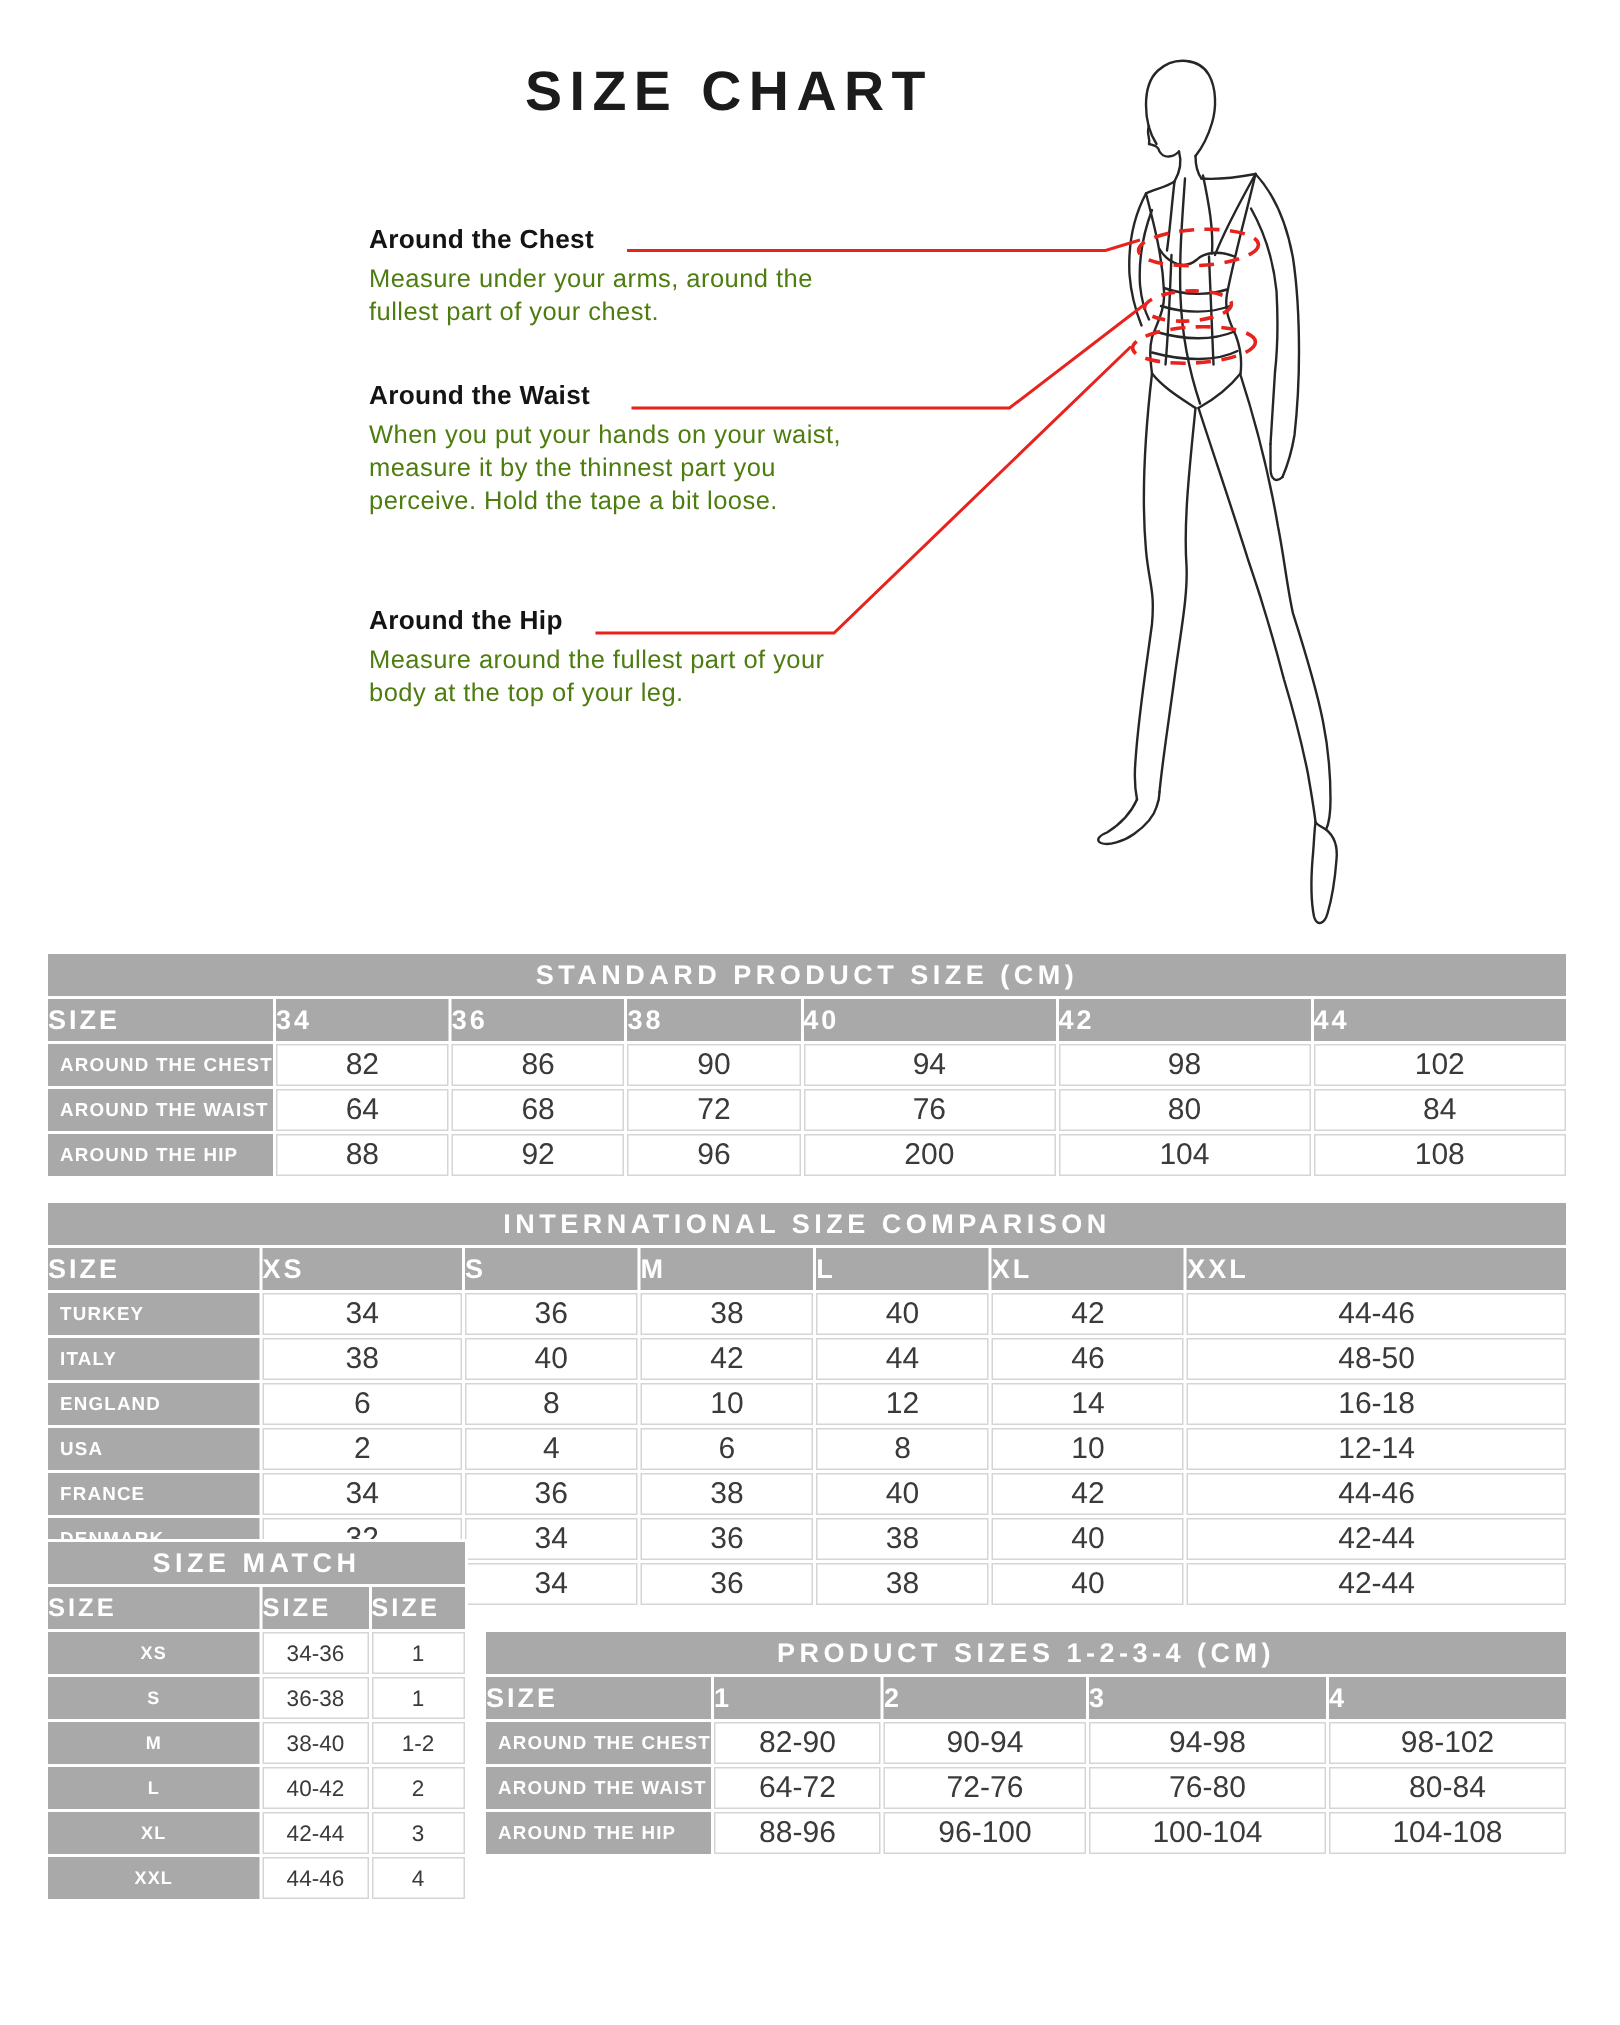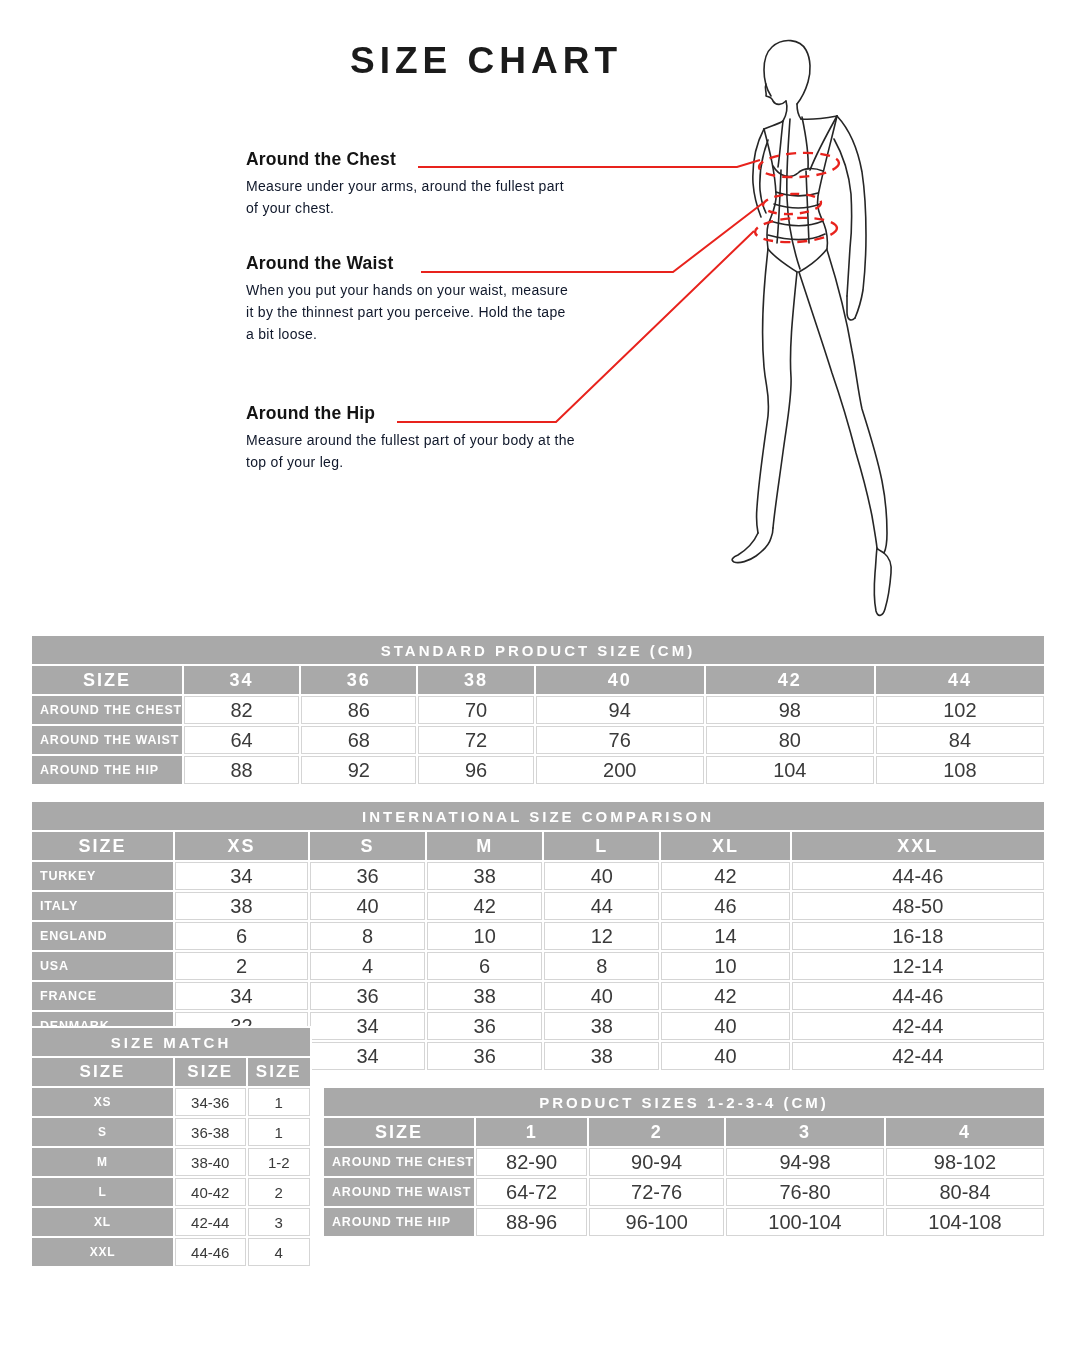--- a/index.html
+++ b/index.html
@@ -11,39 +11,39 @@
   .page{position:absolute;inset:0;}
 
   
   .page-title{
     position:absolute;top:40px;left:0;width:972px;margin:0;
     text-align:center;font-size:37px;font-weight:bold;letter-spacing:5px;
     color:#1b1b1b;
   }
   .instr{position:absolute;left:246px;width:330px;}
   .instr h3{margin:0 0 7px 0;font-size:17.5px;line-height:18px;color:#141414;letter-spacing:0.2px;}
-  .instr p{margin:0;font-size:14px;line-height:22px;color:#0f172a;letter-spacing:0.3px;}
+  .instr p{margin:0;font-size:17px;line-height:22px;color:#4d7c0f;letter-spacing:0.3px;}
   #inst-chest{top:150px;}
   #inst-waist{top:254px;}
   #inst-hip{top:404px;}
   .figure-svg{position:absolute;top:0;left:0;pointer-events:none;}
 
   
   table{
     position:absolute;border-collapse:separate;border-spacing:2px;
     background:#ffffff;
   }
   td{height:28px;padding:0;box-sizing:border-box;vertical-align:middle;}
   tr.t-title td{
-    background:#a9a9a9;color:#fff;font-weight:bold;font-size:15px;
+    background:#a9a9a9;color:#fff;font-weight:bold;font-size:18px;
     letter-spacing:3px;text-align:center;
   }
   tr.t-head td{
     background:#a9a9a9;color:#fff;font-weight:bold;font-size:18px;
-    letter-spacing:2px;text-align:center;
+    letter-spacing:2px;text-align:left;
   }
   td.lab{
     background:#a9a9a9;color:#fff;font-weight:bold;font-size:12.5px;
     letter-spacing:0.8px;text-align:left;padding-left:8px;white-space:nowrap;
   }
   td.val{
     background:#fff;border:1px solid #d5d5d5;color:#3a3a3a;
     font-size:20px;text-align:center;
   }
   #standard-table{left:30px;top:634px;width:1016px;}
@@ -155,21 +155,21 @@
           <td>36</td>
           <td>38</td>
           <td>40</td>
           <td>42</td>
           <td>44</td>
         </tr>
         <tr>
           <td class="lab">AROUND THE CHEST</td>
           <td class="val">82</td>
           <td class="val">86</td>
-          <td class="val">70</td>
+          <td class="val">90</td>
           <td class="val">94</td>
           <td class="val">98</td>
           <td class="val">102</td>
         </tr>
         <tr>
           <td class="lab">AROUND THE WAIST</td>
           <td class="val">64</td>
           <td class="val">68</td>
           <td class="val">72</td>
           <td class="val">76</td>

